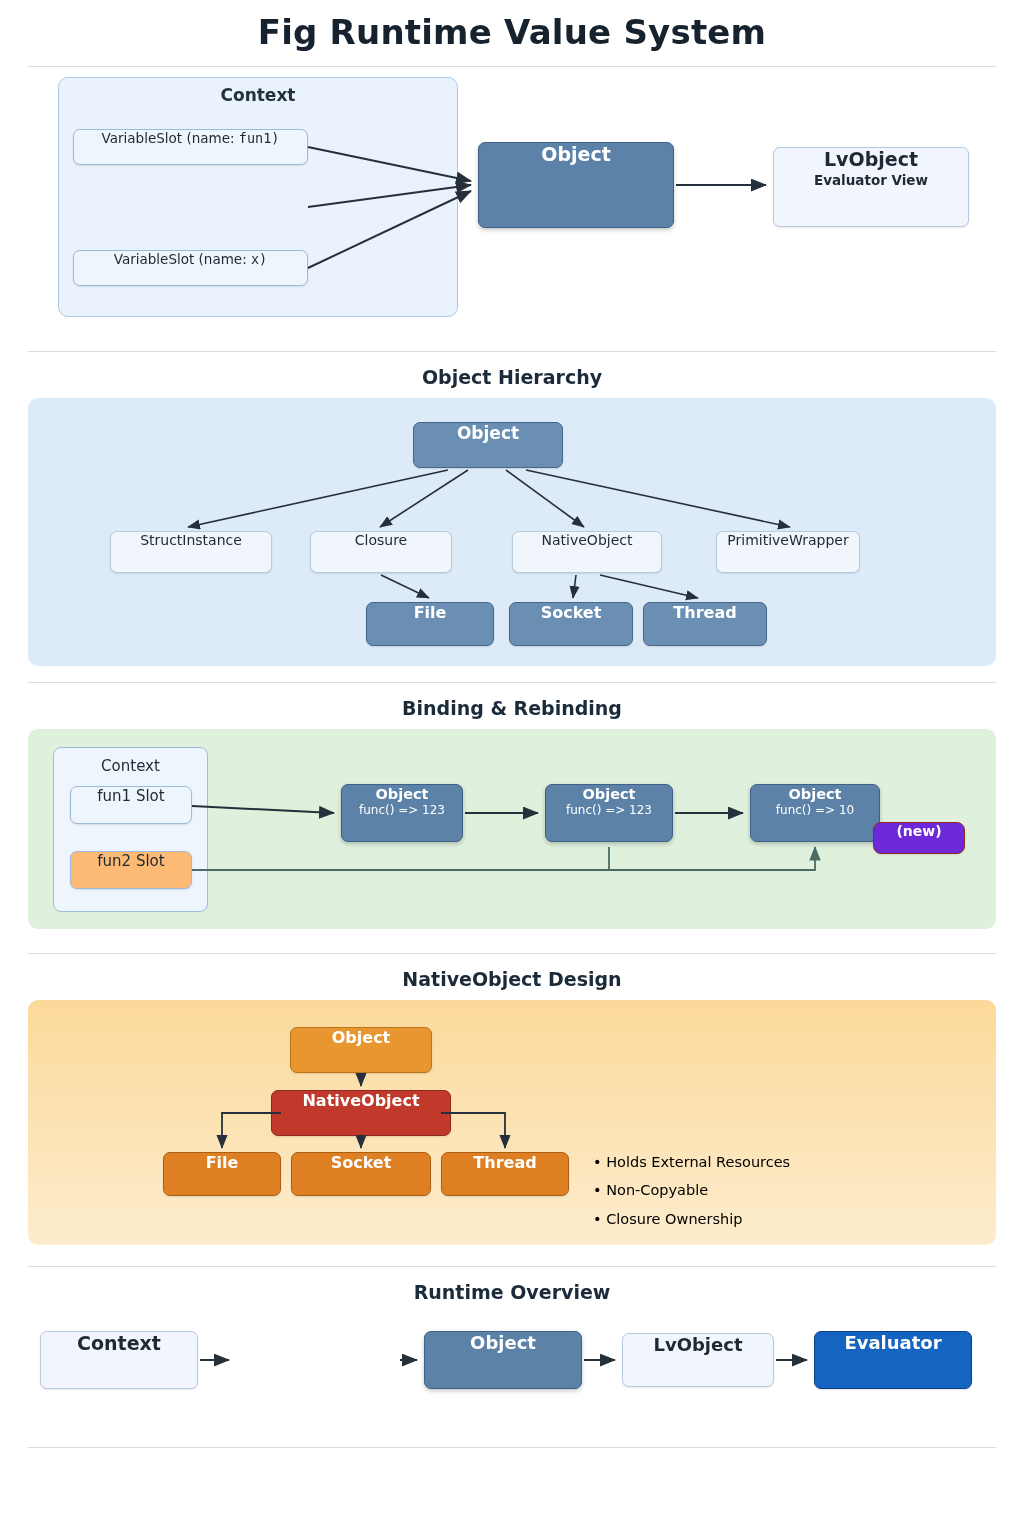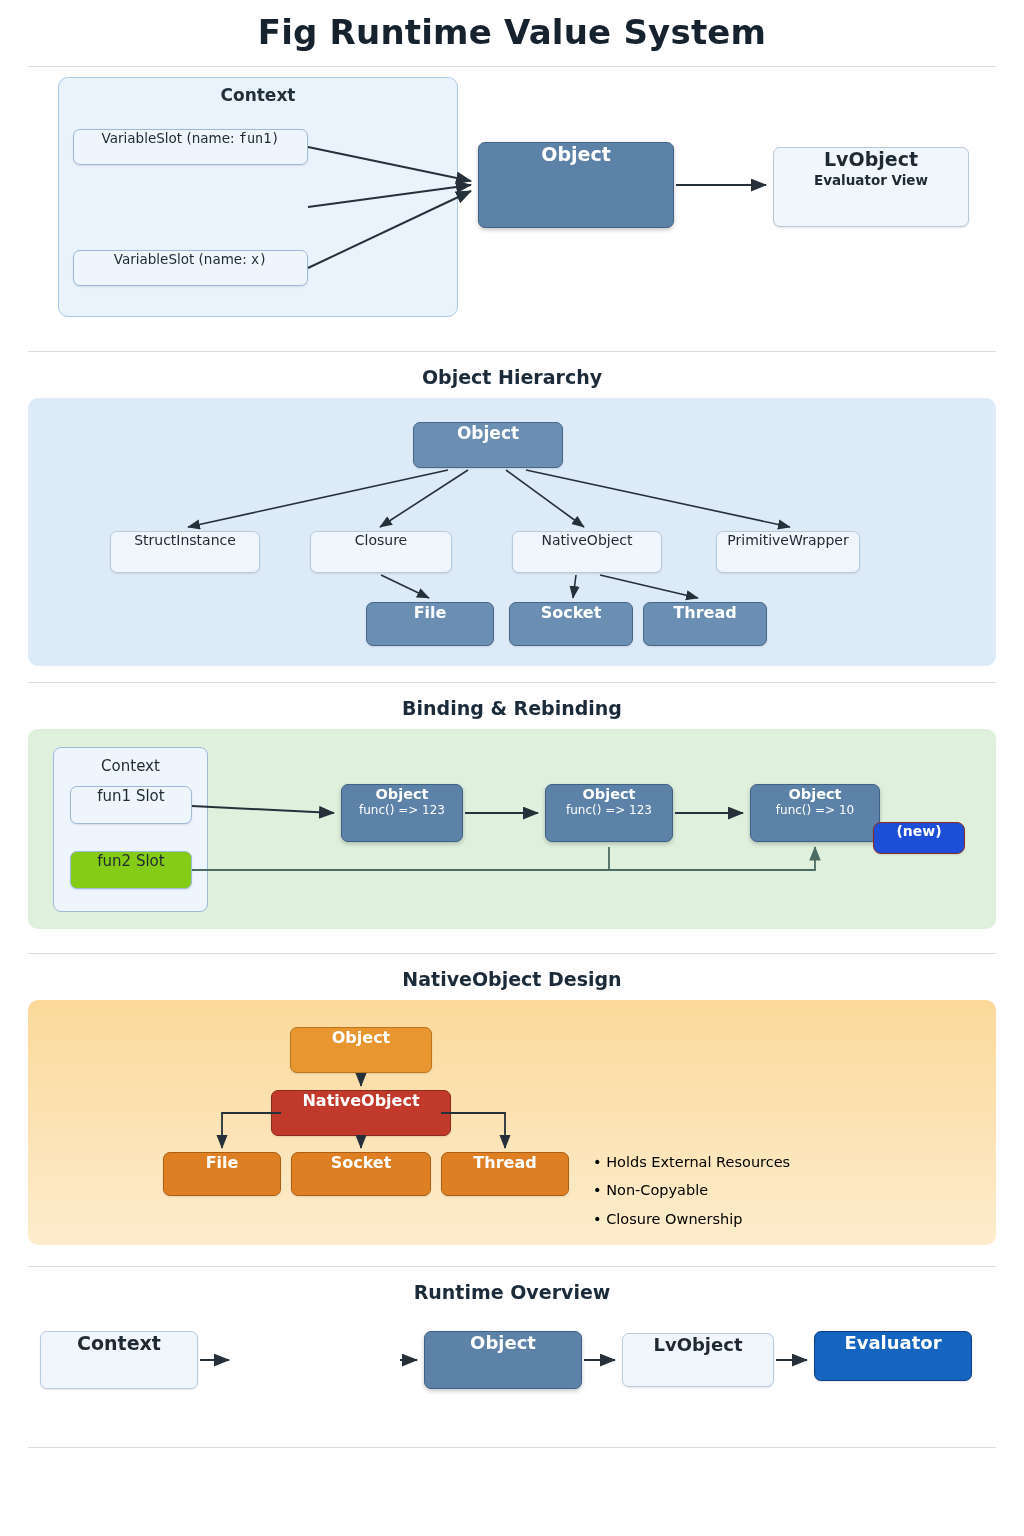--- a/index.html
+++ b/index.html
@@ -99,21 +99,21 @@
     left: 0px; top: 0px; width: 968px; height: 200px;
     background: #dff0dd; border: none;
   }
   .bind-ctx {
     left: 25px; top: 18px; width: 155px; height: 165px;
     background: #eef5fc; border: 1.5px solid #9dbada; border-radius: 8px;
   }
   .obj-two-line .l1 { font-weight: bold; font-size: 14.5px; }
   .obj-two-line .l2 { font-size: 12px; font-weight: normal; }
   .badge-new {
-    background: #1d4ed8; border-color: #8e2b20; color: #fff;
+    background: #6d28d9; border-color: #8e2b20; color: #fff;
     font-weight: bold; font-size: 14px; border-radius: 8px;
   }
 
   
   #sec4 { height: 252px; }
   .native-region {
     left: 0px; top: 0px; width: 968px; height: 245px;
     background: linear-gradient(180deg,#fbd99a 0%, #fdeccd 100%);
     border: none;
   }
@@ -177,21 +177,21 @@
   </div>
 
   <div class="divider"></div>
 
   <div class="section-title">Object Hierarchy</div>
   <div class="panel" id="sec2">
     <div class="region hier-region"></div>
 
     <div class="box mid" style="left:385px; top:24px; width:150px; height:46px; font-size:17px;">Object</div>
 
-    <div class="box pale" style="left:82px; top:133px; width:150px; height:42px;">StructInstance</div>
+    <div class="box pale" style="left:82px; top:133px; width:162px; height:42px;">StructInstance</div>
     <div class="box pale" style="left:282px; top:133px; width:142px; height:42px;">Closure</div>
     <div class="box pale" style="left:484px; top:133px; width:150px; height:42px;">NativeObject</div>
     <div class="box pale" style="left:688px; top:133px; width:144px; height:42px;">PrimitiveWrapper</div>
 
     <div class="box mid" style="left:338px; top:204px; width:128px; height:44px; font-size:16px;">File</div>
     <div class="box mid" style="left:481px; top:204px; width:124px; height:44px; font-size:16px;">Socket</div>
     <div class="box mid" style="left:615px; top:204px; width:124px; height:44px; font-size:16px;">Thread</div>
 
     <svg class="arrows" width="968" height="270">
       <defs>
@@ -212,21 +212,21 @@
   <div class="divider"></div>
 
   <div class="section-title">Binding &amp; Rebinding</div>
   <div class="panel" id="sec3">
     <div class="region bind-region"></div>
     <div class="region bind-ctx"></div>
 
     <div style="position:absolute; left:25px; top:28px; width:155px; text-align:center; font-size:15px;">Context</div>
 
     <div class="box" style="left:42px; top:57px; width:122px; height:38px; background:#eef5fc; border-color:#9dbada; font-size:15px;">fun1 Slot</div>
-    <div class="box" style="left:42px; top:122px; width:122px; height:38px; background:#84cc16; border-color:#9dbada; font-size:15px;">fun2 Slot</div>
+    <div class="box" style="left:42px; top:122px; width:122px; height:38px; background:#fdba74; border-color:#9dbada; font-size:15px;">fun2 Slot</div>
 
     <div class="box dark obj-two-line" style="left:313px; top:55px; width:122px; height:58px;">
       <div class="l1">Object</div>
       <div class="l2">func() =&gt; 123</div>
     </div>
     <div class="box dark obj-two-line" style="left:517px; top:55px; width:128px; height:58px;">
       <div class="l1">Object</div>
       <div class="l2">func() =&gt; 123</div>
     </div>
     <div class="box dark obj-two-line" style="left:722px; top:55px; width:130px; height:58px;">
@@ -286,21 +286,21 @@
   </div>
 
   <div class="divider"></div>
 
   <div class="section-title">Runtime Overview</div>
   <div class="panel" id="sec5">
 
     <div class="box pale" style="left:12px; top:18px; width:158px; height:58px; font-size:19px; font-weight:bold;">Context</div>
     <div class="box dark" style="left:396px; top:18px; width:158px; height:58px; font-size:18px;">Object</div>
     <div class="box pale" style="left:594px; top:20px; width:152px; height:54px; font-size:18px; font-weight:bold;">LvObject</div>
-    <div class="box blue-strong" style="left:786px; top:18px; width:158px; height:50px; font-size:18px;">Evaluator</div>
+    <div class="box blue-strong" style="left:786px; top:18px; width:158px; height:58px; font-size:18px;">Evaluator</div>
 
     <svg class="arrows" width="968" height="120">
       <defs>
         <marker id="ah5" markerWidth="9" markerHeight="9" refX="7.5" refY="3.2" orient="auto">
           <path d="M0,0 L8,3.2 L0,6.4 z" fill="#25303a"></path>
         </marker>
       </defs>
       <path d="M172,47 L201,47" stroke="#25303a" stroke-width="2" fill="none" marker-end="url(#ah5)"></path>
       <path d="M372,47 L389,47" stroke="#25303a" stroke-width="2" fill="none" marker-end="url(#ah5)"></path>
       <path d="M556,47 L587,47" stroke="#25303a" stroke-width="2" fill="none" marker-end="url(#ah5)"></path>

